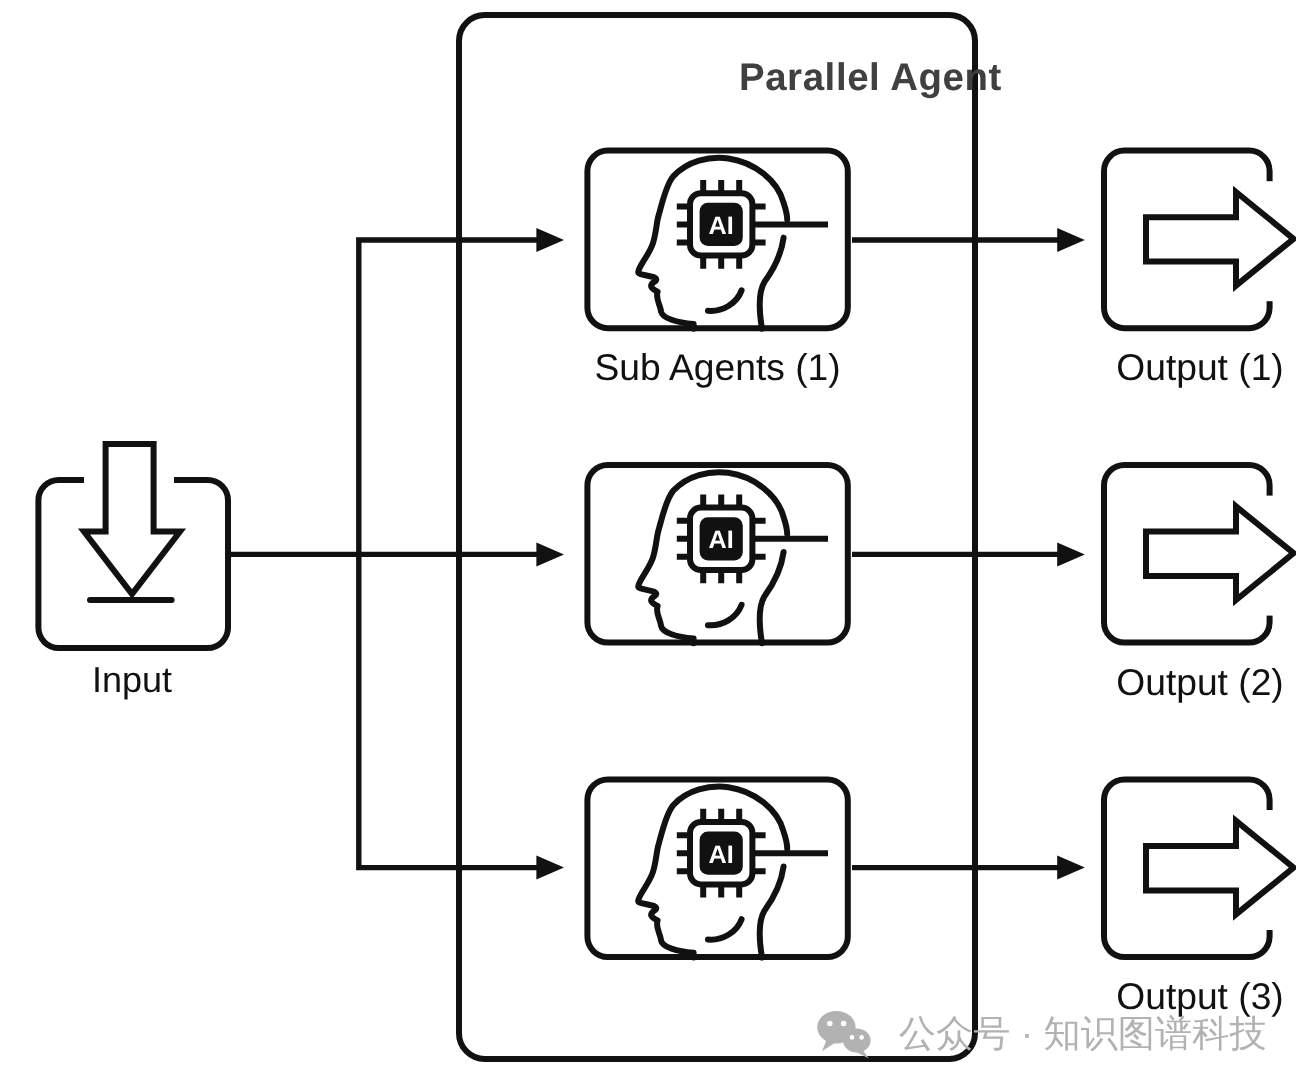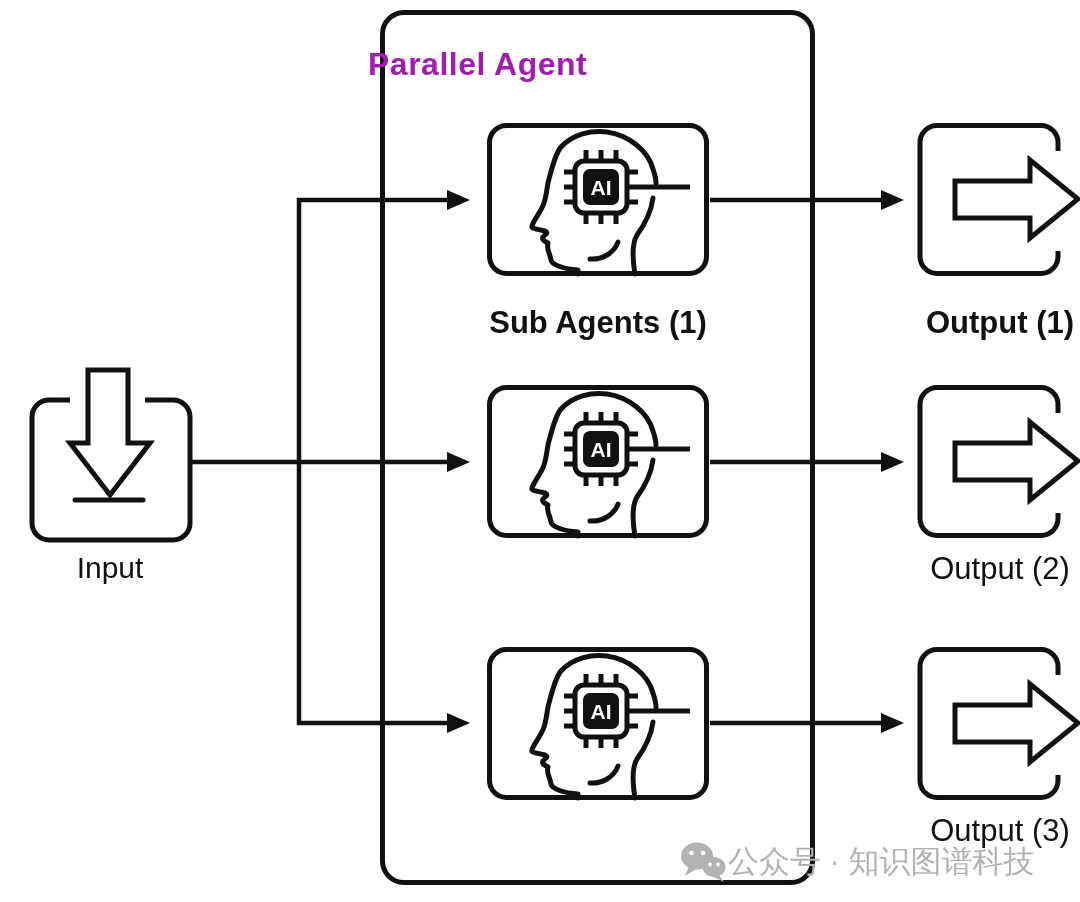--- a/index.html
+++ b/index.html
@@ -10,36 +10,36 @@
     font-family:"Liberation Sans", sans-serif;
     overflow:hidden;
   }
   .abs{position:absolute;}
   .container-box{
     left:380px;top:10px;width:435px;height:875px;
     border:5px solid #111;border-radius:24px;
     box-sizing:border-box;background:transparent;
   }
   .container-title{
-    left:368px;top:46px;width:435px;
-    font-size:32px;font-weight:bold;color:#a21caf;
-    text-align:left;letter-spacing:0.5px;
+    left:400px;top:46px;width:435px;
+    font-size:32px;font-weight:bold;color:#404040;
+    text-align:right;letter-spacing:0.5px;
   }
   .node-label{
     font-size:31px;color:#111;text-align:center;white-space:nowrap;
   }
   .input-label{left:25px;top:551px;width:170px;font-size:30px;}
   .sub-label{left:487px;width:222px;}
   .out-label{left:895px;width:210px;}
-  .row1{top:305px;font-weight:bold;} .row2{top:551px;} .row3{top:813px;}
+  .row1{top:289px;} .row2{top:551px;} .row3{top:813px;}
   .connectors{left:0;top:0;width:1080px;height:902px;pointer-events:none;}
   .node-svg{overflow:visible;}
   .watermark{
     left:680px;top:841px;
-    display:flex;align-items:center;gap:2px;
+    display:flex;align-items:center;gap:23px;
     color:#b2b2b2;font-size:31px;white-space:nowrap;
     z-index:10;
   }
   svg .ln{stroke:#111;stroke-width:4.5;fill:none;}
   svg .bx{stroke:#111;stroke-width:5;fill:#fff;}
   svg .ic{stroke:#111;stroke-width:5;fill:none;stroke-linecap:round;stroke-linejoin:round;}
   svg .icf{stroke:#111;stroke-width:5;fill:#fff;stroke-linejoin:miter;}
   svg .pin{stroke:#111;stroke-width:5;fill:none;stroke-linecap:butt;}
   svg .erase{fill:#fff;stroke:none;}
   svg .ah{fill:#111;stroke:none;}

